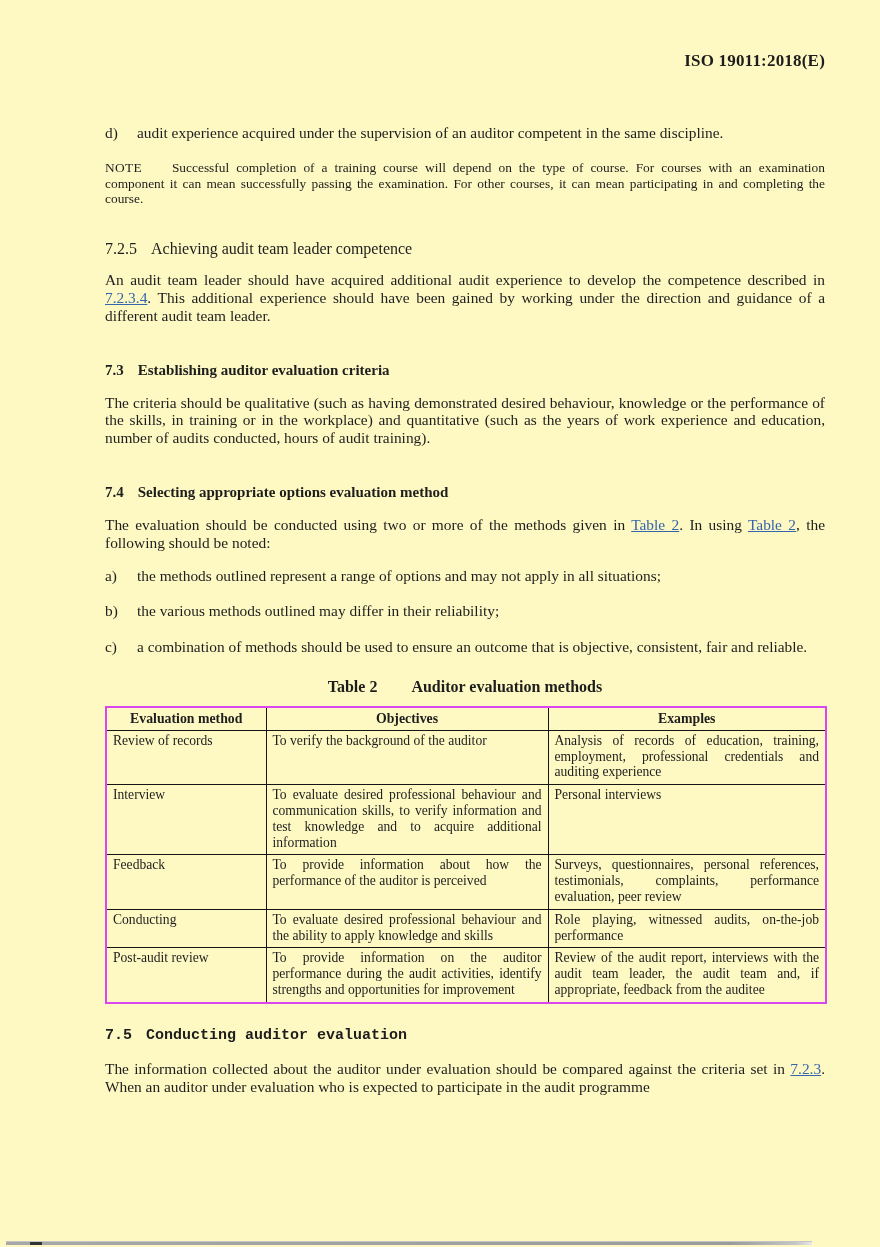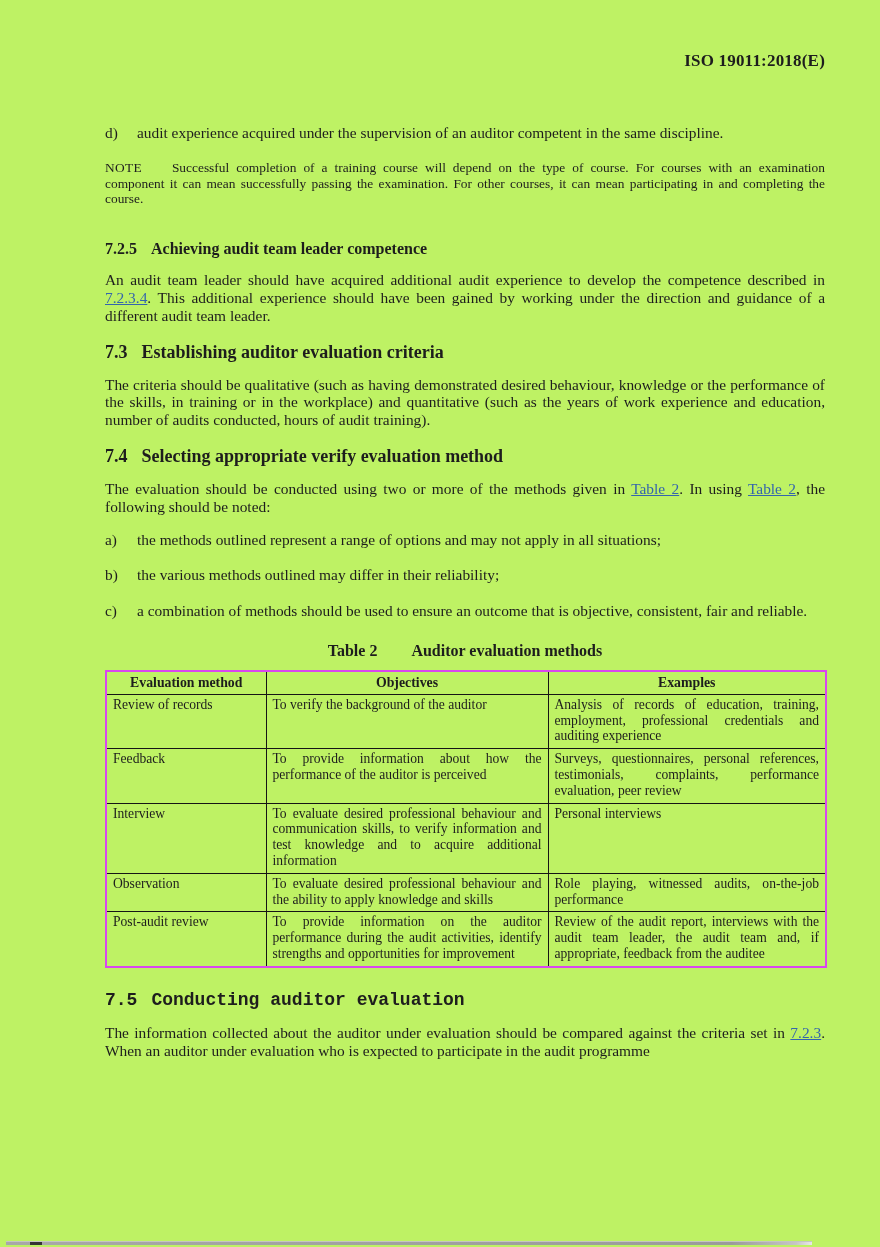--- a/index.html
+++ b/index.html
@@ -6,21 +6,21 @@
   html, body { background: #ffffff; }
   body {
     font-family: "Liberation Serif", "DejaVu Serif", serif;
     color: #1d1d1d;
     -webkit-font-smoothing: antialiased;
   }
   .page {
     position: relative;
     width: 880px;
     height: 1247px;
-    background: #bef264;
+    background: #fef9c3;
     overflow: hidden;
   }
   .content {
     position: absolute;
     top: 52px;
     left: 105px;
     width: 720px;
   }
   .doc-header {
     text-align: right;
@@ -56,29 +56,29 @@
   }
   .note {
     font-size: 13.4px;
     line-height: 15.8px;
     text-align: justify;
     margin: 0 0 25px 0;
   }
   .note .note-label { letter-spacing: 0.3px; }
   .note .note-sp { display: inline-block; width: 30px; }
   h2.h-main {
-    font-size: 18px;
+    font-size: 15px;
     line-height: 20px;
     font-weight: bold;
-    margin: 17px 0 14px 0;
+    margin: 35px 0 14px 0;
   }
   h3.h-sub {
     font-size: 16px;
     line-height: 19px;
-    font-weight: bold;
+    font-weight: normal;
     margin: 32px 0 13px 0;
   }
   .h-num { display: inline-block; margin-right: 14px; }
   .tbl-caption {
     text-align: center;
     font-weight: bold;
     font-size: 16px;
     line-height: 18px;
     margin: 22px 0 10px 0;
   }
@@ -144,21 +144,21 @@
     </div>
 
     <p class="note"><span class="note-label">NOTE</span><span class="note-sp"></span><span>Successful completion of a training course will depend on the type of course. For courses with an examination component it can mean successfully passing the examination. For other courses, it can mean participating in and completing the course.</span></p>
 
     <h3 class="h-sub"><span class="h-num">7.2.5</span><span>Achieving audit team leader competence</span></h3>
     <p class="body-para">An audit team leader should have acquired additional audit experience to develop the competence described in <a href="#" class="ref">7.2.3.4</a>. This additional experience should have been gained by working under the direction and guidance of a different audit team leader.</p>
 
     <h2 class="h-main"><span class="h-num">7.3</span><span>Establishing auditor evaluation criteria</span></h2>
     <p class="body-para">The criteria should be qualitative (such as having demonstrated desired behaviour, knowledge or the performance of the skills, in training or in the workplace) and quantitative (such as the years of work experience and education, number of audits conducted, hours of audit training).</p>
 
-    <h2 class="h-main"><span class="h-num">7.4</span><span>Selecting appropriate verify evaluation method</span></h2>
+    <h2 class="h-main"><span class="h-num">7.4</span><span>Selecting appropriate options evaluation method</span></h2>
     <p class="body-para">The evaluation should be conducted using two or more of the methods given in <a href="#" class="ref">Table 2</a>. In using <a href="#" class="ref">Table 2</a>, the following should be noted:</p>
 
     <div class="hang">
       <span class="hang-label">a)</span><span>the methods outlined represent a range of options and may not apply in all situations;</span>
     </div>
     <div class="hang">
       <span class="hang-label">b)</span><span>the various methods outlined may differ in their reliability;</span>
     </div>
     <div class="hang" style="margin-bottom:0;">
       <span class="hang-label">c)</span><span>a combination of methods should be used to ensure an outcome that is objective, consistent, fair and reliable.</span>
@@ -179,31 +179,31 @@
           <th>Examples</th>
         </tr>
       </thead>
       <tbody>
         <tr>
           <td>Review of records</td>
           <td>To verify the background of the auditor</td>
           <td>Analysis of records of education, training, employment, professional credentials and auditing experience</td>
         </tr>
         <tr>
+          <td>Interview</td>
+          <td>To evaluate desired professional behaviour and communication skills, to verify information and test knowledge and to acquire additional information</td>
+          <td>Personal interviews</td>
+        </tr>
+        <tr>
           <td>Feedback</td>
           <td>To provide information about how the performance of the auditor is perceived</td>
           <td>Surveys, questionnaires, personal references, testimonials, complaints, performance evaluation, peer review</td>
         </tr>
         <tr>
-          <td>Interview</td>
-          <td>To evaluate desired professional behaviour and communication skills, to verify information and test knowledge and to acquire additional information</td>
-          <td>Personal interviews</td>
-        </tr>
-        <tr>
-          <td>Observation</td>
+          <td>Conducting</td>
           <td>To evaluate desired professional behaviour and the ability to apply knowledge and skills</td>
           <td>Role playing, witnessed audits, on-the-job performance</td>
         </tr>
         <tr>
           <td>Post-audit review</td>
           <td>To provide information on the auditor performance during the audit activities, identify strengths and opportunities for improvement</td>
           <td>Review of the audit report, interviews with the audit team leader, the audit team and, if appropriate, feedback from the auditee</td>
         </tr>
       </tbody>
     </table>

